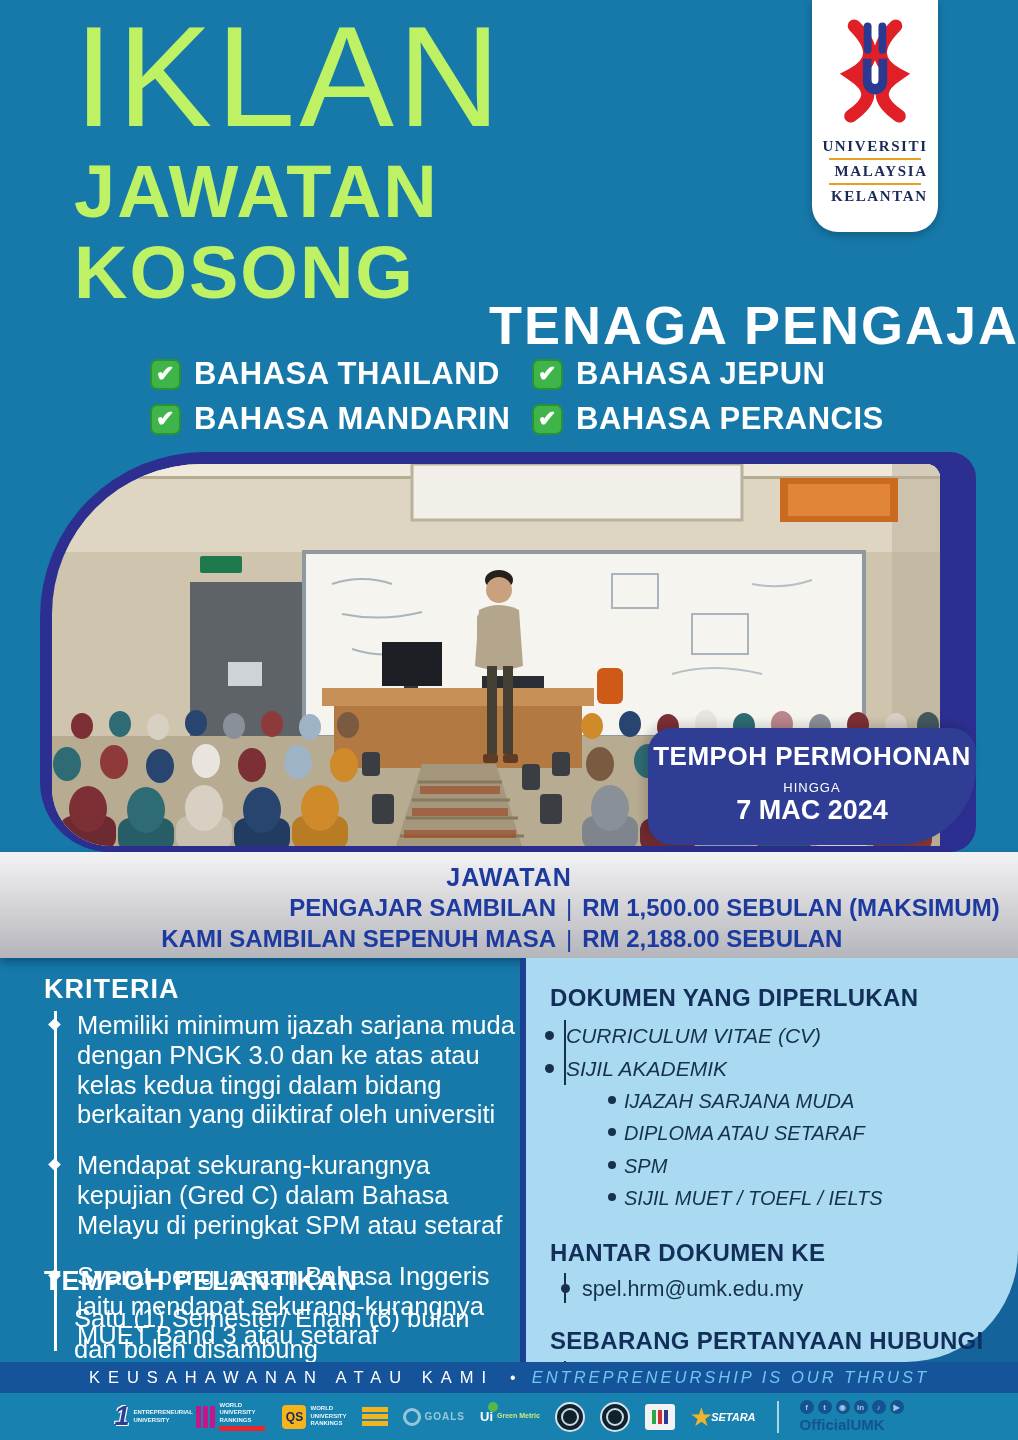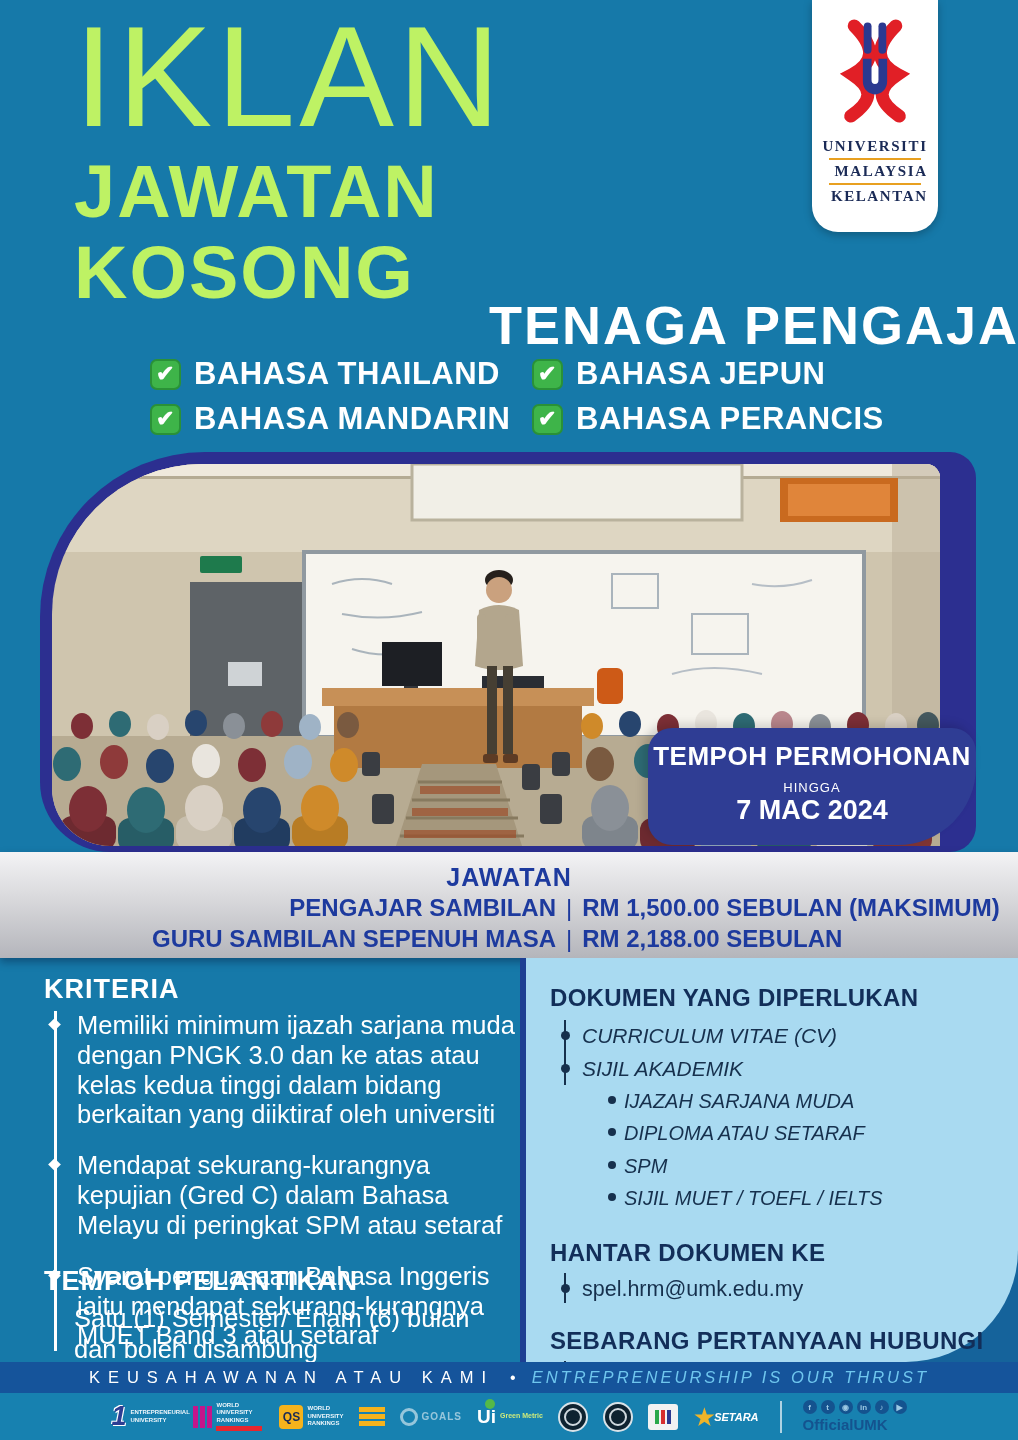--- a/index.html
+++ b/index.html
@@ -59,21 +59,21 @@
   .k-item{position:relative;font-size:25.5px;line-height:1.17;margin-bottom:21px;}
   .k-item::before{content:"";position:absolute;left:-27px;top:9px;width:9px;height:9px;
     background:#fff;transform:rotate(45deg);}
   .pelantikan{position:absolute;left:44px;top:1266px;width:470px;color:#fff;}
   .pelantikan .body{margin:6px 0 0 30px;font-size:25.5px;line-height:1.2;width:420px;}
   
   .panel-wrap{position:absolute;left:520px;top:958px;width:498px;height:404px;background:#15639b;}
   .panel{position:absolute;inset:0;background:#a9daf1;border-radius:0 0 112px 0;
     border-left:6px solid #1d3f93;box-sizing:border-box;padding:26px 18px 0 24px;color:#16304d;}
   .p-title{font-size:24px;font-weight:700;letter-spacing:.3px;color:#122e59;}
-  .p-list{margin:8px 0 0 14px;border-left:2px solid #16304d;padding-left:16px;}
+  .p-list{margin:8px 0 0 14px;border-left:2px solid #16304d;}
   .p-item{position:relative;font-size:21px;font-style:italic;line-height:1.55;}
   .p-item::before{content:"";position:absolute;left:-21px;top:11px;width:9px;height:9px;border-radius:50%;background:#16304d;}
   .p-sub{margin:0 0 0 58px;}
   .p-sub .s{position:relative;font-size:20px;font-style:italic;line-height:1.62;padding-left:16px;}
   .p-sub .s::before{content:"";position:absolute;left:0;top:11px;width:8px;height:8px;border-radius:50%;background:#16304d;}
   .p-gap{height:24px;}
   .p-one{margin:6px 0 0 14px;border-left:2px solid #16304d;padding-left:16px;height:30px;}
   .p-one .p-item{font-style:normal;font-size:21.5px;}
   
   .motto{position:absolute;left:0;top:1362px;width:1018px;height:31px;background:#15549b;
@@ -89,21 +89,21 @@
     text-shadow:1px 1px 0 #fff,-1px -1px 0 #fff;}
   .the-bars{display:flex;gap:2px;}
   .the-bars i{display:block;width:5px;height:22px;background:#c4158b;}
   .the-red{width:46px;height:5px;background:#e8262d;margin-top:2px;}
   .qs-sq{width:24px;height:24px;border-radius:4px;background:#f5b31c;color:#1a2a56;
     font-size:12px;font-weight:700;display:flex;align-items:center;justify-content:center;}
   .qs-bars i{display:block;width:26px;height:5px;background:#f5b31c;margin:2px 0;}
   .sdg{opacity:.55;color:#fff;display:flex;align-items:center;gap:3px;}
   .sdg .ring{width:18px;height:18px;border-radius:50%;border:3px solid #fff;box-sizing:border-box;}
   .sdg .g{font-size:10px;font-weight:700;letter-spacing:1px;}
-  .ui-mark{position:relative;color:#fff;font-size:19px;font-weight:700;}
+  .ui-mark{position:relative;color:#fff;font-size:13px;font-weight:700;}
   .ui-mark .leaf{position:absolute;left:8px;top:-7px;width:10px;height:10px;border-radius:50%;background:#54b948;}
   .ui-txt{font-size:7px;line-height:1.2;color:#cdea7c;font-weight:700;}
   .seal{width:30px;height:30px;border-radius:50%;background:#0e2230;border:2px solid #d8e2e8;
     box-sizing:border-box;display:flex;align-items:center;justify-content:center;}
   .seal i{display:block;width:14px;height:14px;border-radius:50%;border:2px solid #cfd8de;}
   .kl{width:30px;height:26px;background:#f2f2f2;border-radius:3px;display:flex;align-items:center;justify-content:center;gap:2px;}
   .kl i{display:block;width:4px;height:14px;}
   .star{color:#f0b429;font-size:26px;line-height:26px;}
   .setara-txt{color:#fff;font-size:11px;font-weight:700;font-style:italic;margin-left:-6px;}
   .vdiv{width:2px;height:32px;background:rgba(255,255,255,.65);margin:0 6px;}
@@ -296,21 +296,21 @@
     </div>
   </div>
 
   <div class="band">
     <div class="band-title">JAWATAN</div>
     <div class="band-row">
       <div class="l">PENGAJAR SAMBILAN</div>
       <div class="r"><span class="sep">|</span><span>RM 1,500.00 SEBULAN (MAKSIMUM)</span></div>
     </div>
     <div class="band-row">
-      <div class="l">GURU SAMBILAN SEPENUH MASA</div>
+      <div class="l">KAMI SAMBILAN SEPENUH MASA</div>
       <div class="r"><span class="sep">|</span><span>RM 2,188.00 SEBULAN</span></div>
     </div>
   </div>
 
   <div class="kriteria">
     <div class="sec-title">KRITERIA</div>
     <div class="k-list">
       <div class="k-item">Memiliki minimum ijazah sarjana muda dengan PNGK 3.0 dan ke atas atau kelas kedua tinggi dalam bidang berkaitan yang diiktiraf oleh universiti</div>
       <div class="k-item">Mendapat sekurang-kurangnya kepujian (Gred C) dalam Bahasa Melayu di peringkat SPM atau setaraf</div>
       <div class="k-item">Syarat penguasaan Bahasa Inggeris iaitu mendapat sekurang-kurangnya MUET Band 3 atau setaraf</div>

